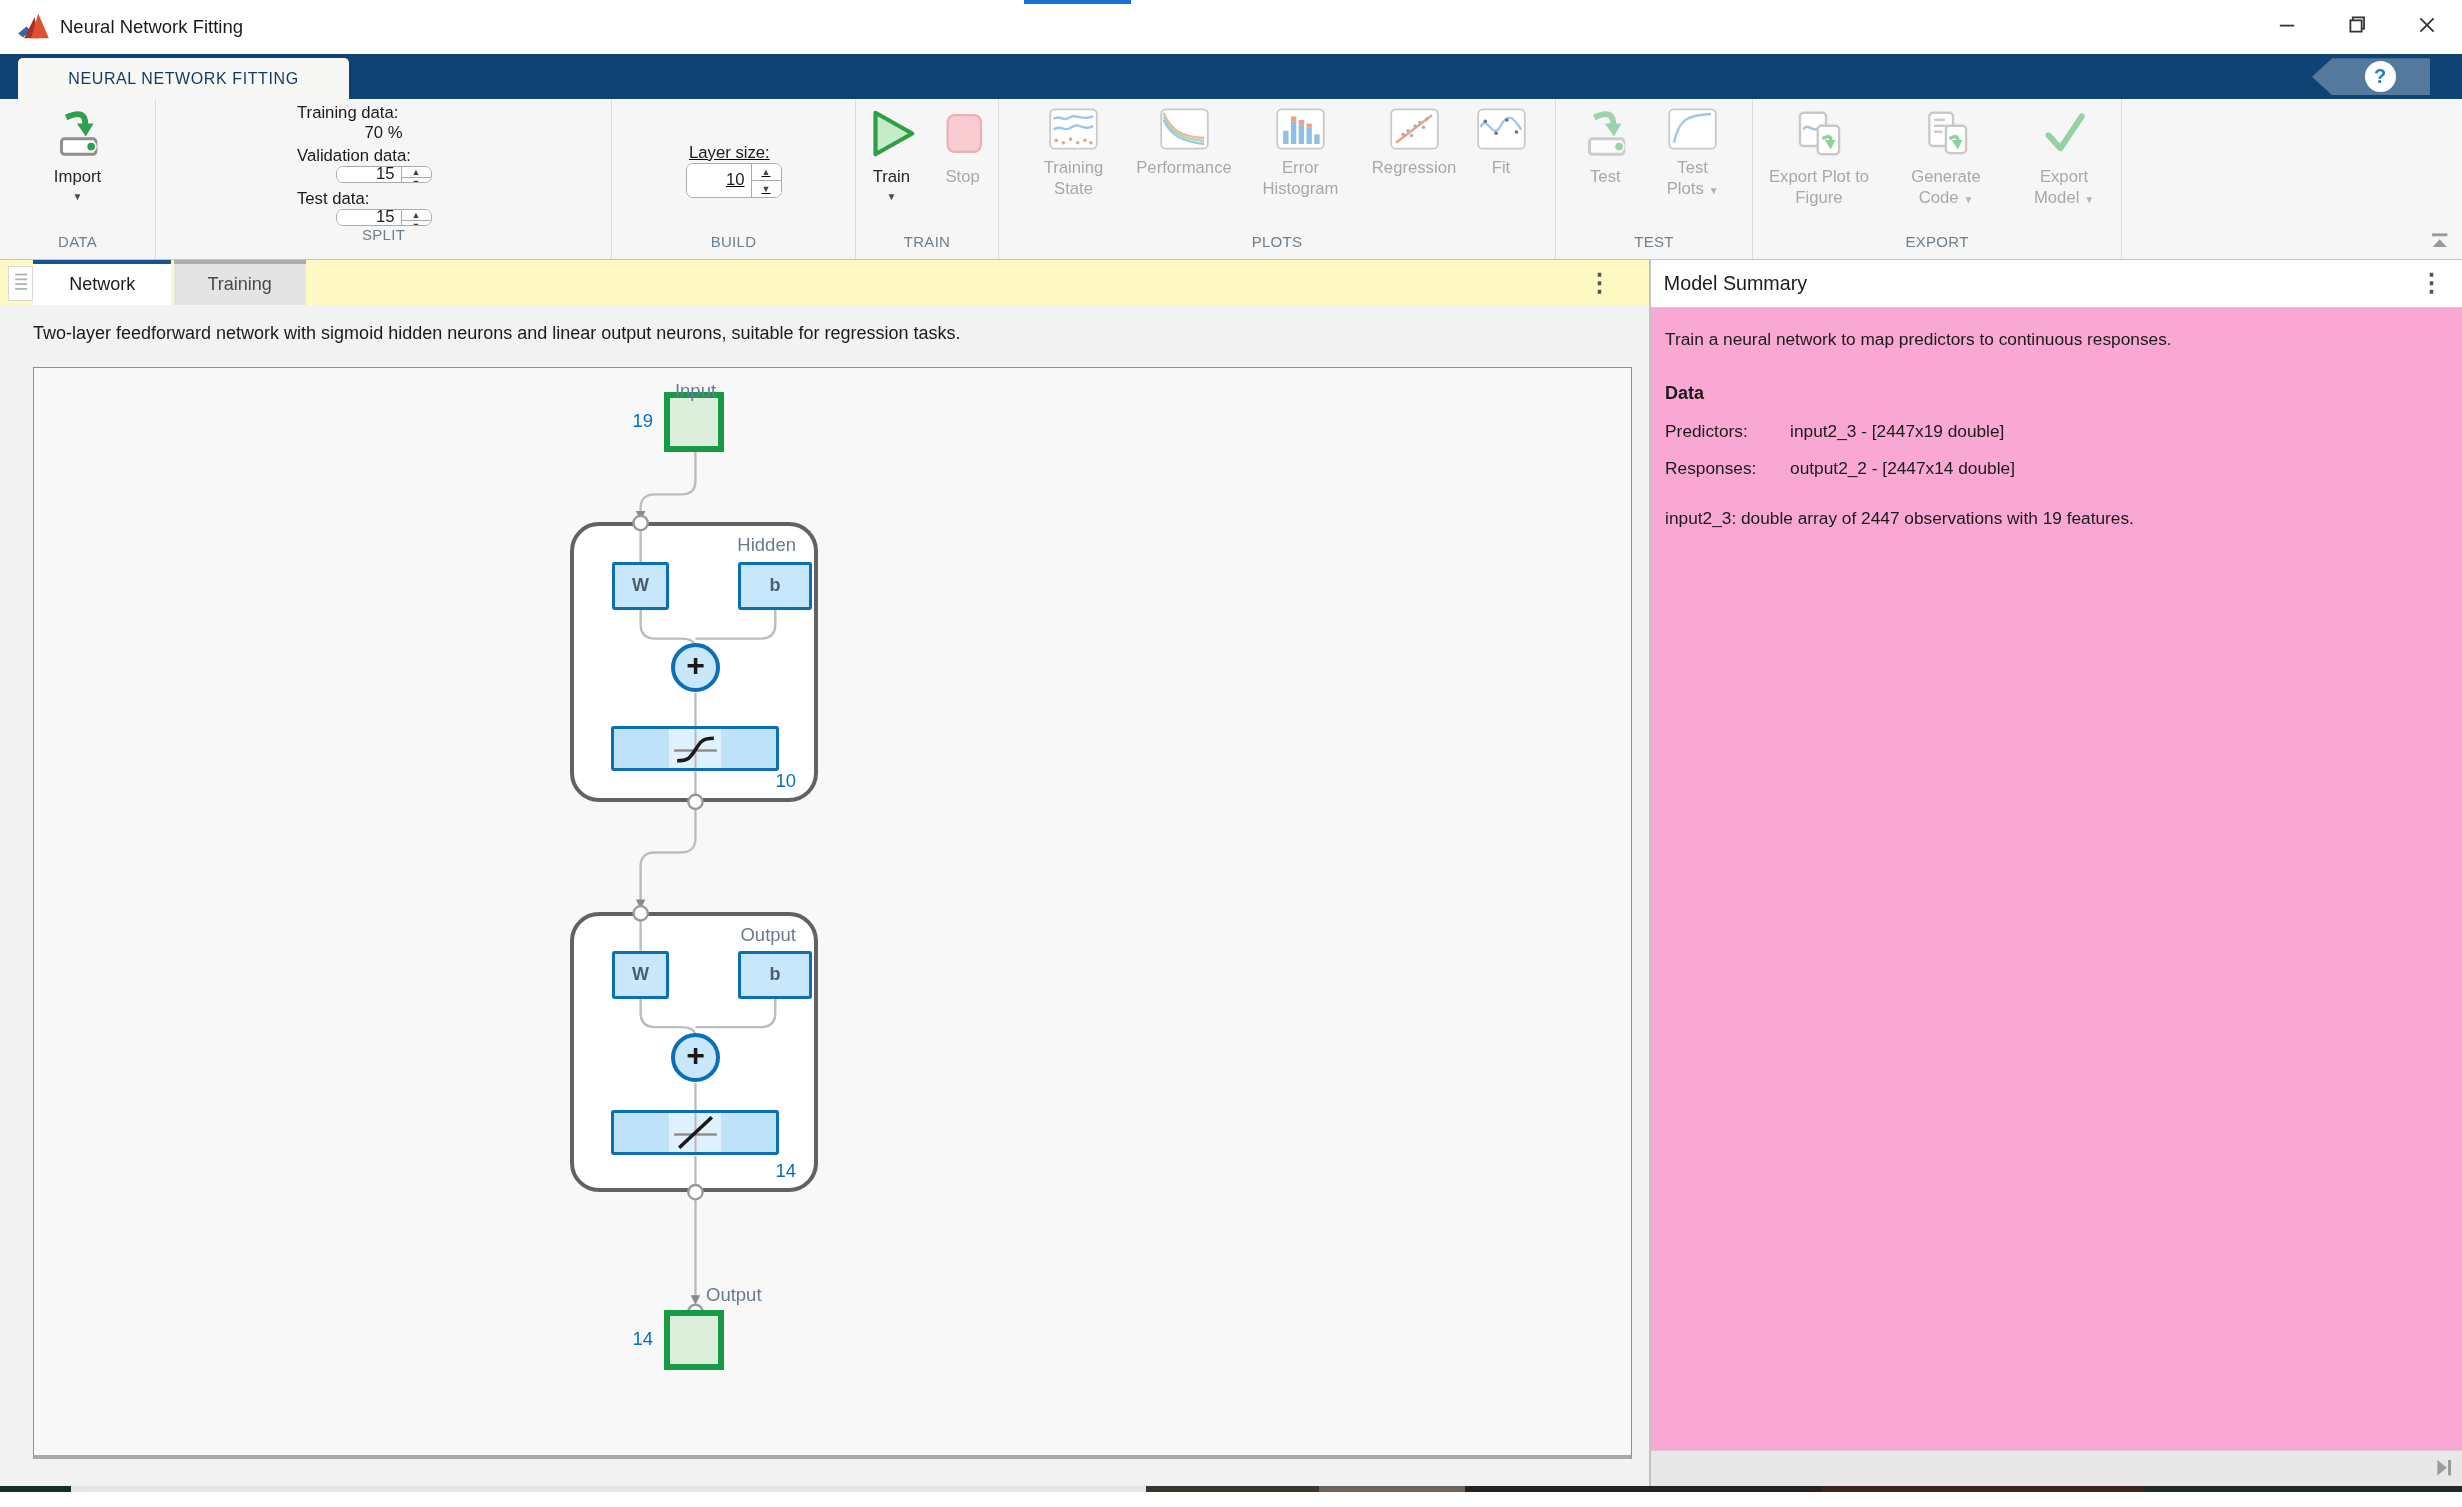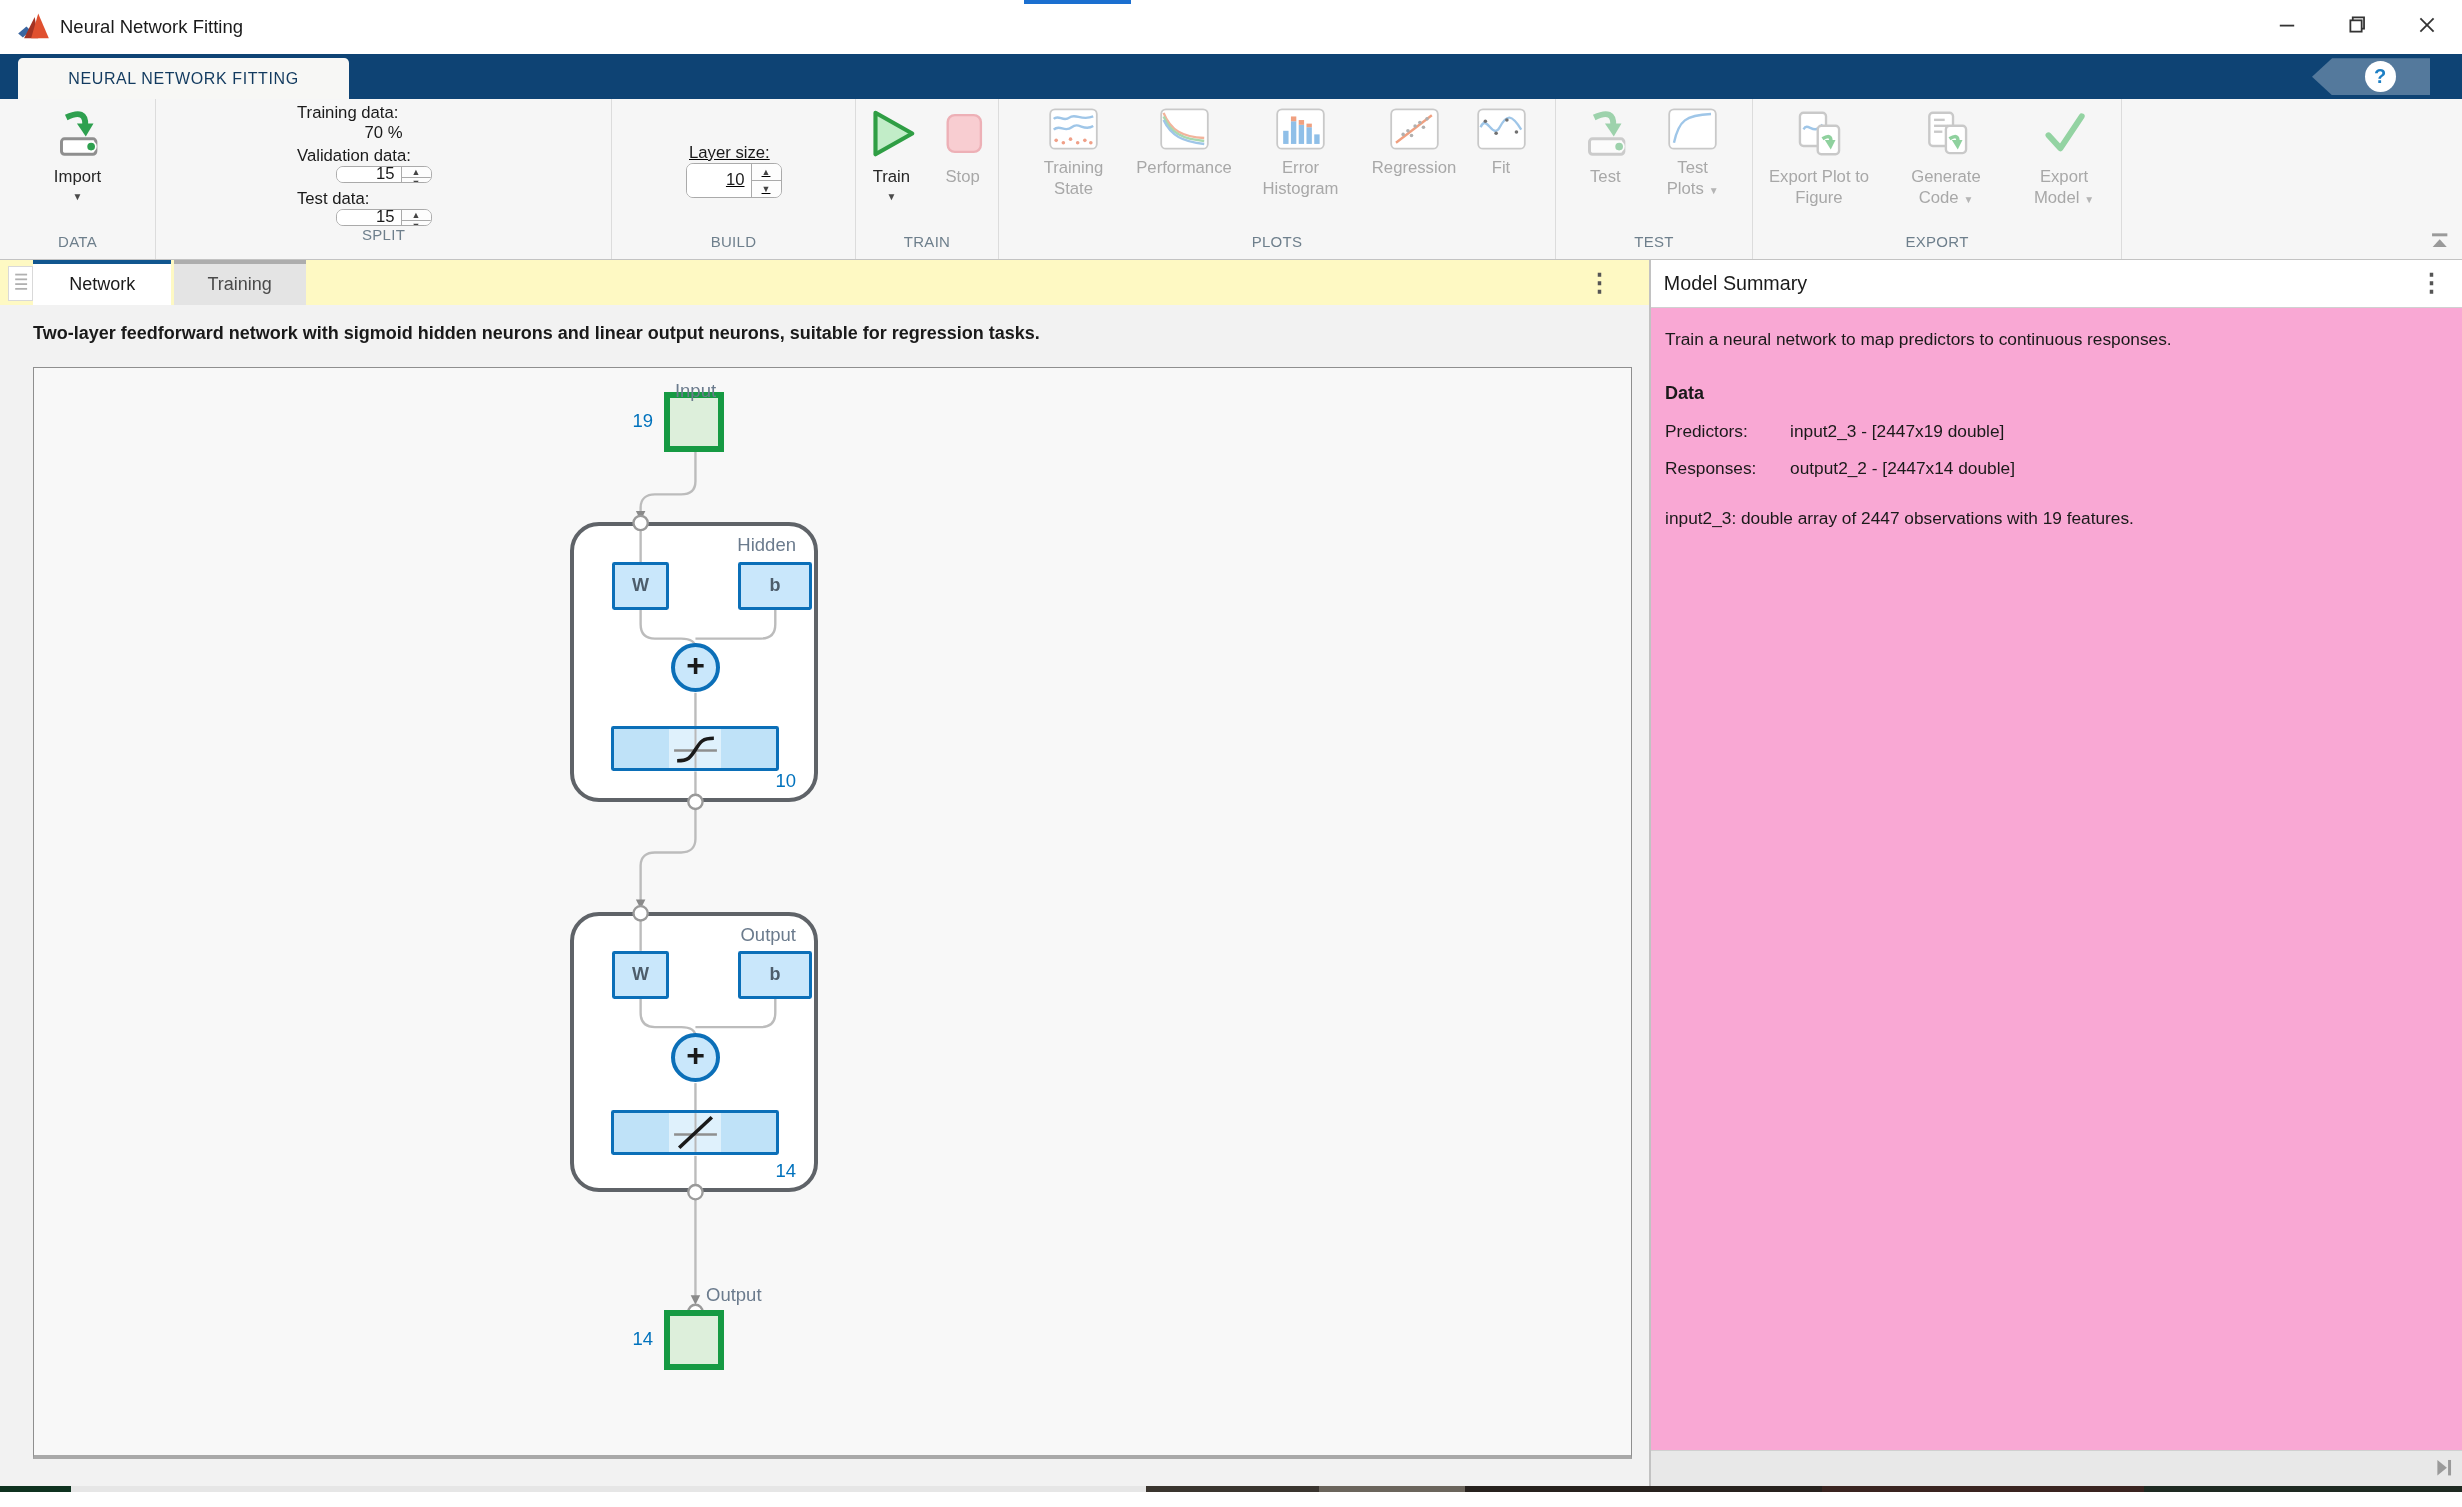--- a/index.html
+++ b/index.html
@@ -50,21 +50,21 @@
   .v-divider { width:1.8px; background:#c2c2c2; }
   .right-panel { flex:1; display:flex; flex-direction:column; background:#f9a8d4; }
 
   .tabstrip { height:45px; display:flex; align-items:stretch; position:relative; background:#fef9c3; }
   .grip { margin:6px 0 0 8.3px; width:25px; height:35px; background:#ffffff; border:0.6px solid #d9d9d9; display:flex; align-items:center; justify-content:center; }
   .tab { width:138px; display:flex; align-items:center; justify-content:center; font-size:18px; }
   .tab.active { background:#ffffff; border-top:4.2px solid #11568f; color:#1a1a1a; }
   .tab.inactive { background:#e4e4e4; border-top:4.2px solid #adadad; color:#4a4a4a; margin-left:2.4px; width:132px; }
   .strip-kebab { position:absolute; right:37px; top:8.3px; font-size:25px; color:#555555; font-weight:bold; }
 
-  .desc { margin:18px 0 0 33px; font-size:18px; color:#1a1a1a;font-weight:bold; }
+  .desc { margin:18px 0 0 33px; font-size:18px; color:#1a1a1a; }
 
   .canvas { position:relative; margin:22.6px 0 0 33px; width:1599px; height:1092px; background:#f8f8f8; border:1.2px solid #8f8f8f; border-bottom:4.2px solid #a9a9a9; }
   .layer-block { position:absolute; width:248px; height:280px; background:#ffffff; border:4.2px solid #5f6368; border-radius:29px; z-index:1; }
   .blk-label { position:absolute; top:8.3px; right:18px; font-size:18.5px; color:#6b7b8d; }
   .blk-size { position:absolute; bottom:6px; right:18px; font-size:18.5px; color:#0072bd; }
   .conn-svg { position:absolute; left:0; top:0; z-index:2; pointer-events:none; }
   .node { position:absolute; width:60px; height:60px; background:#ddefdb; border:6.6px solid #169a43; z-index:3; }
   .wb-box { position:absolute; background:#c9e7fb; border:3.6px solid #0b6fb8; border-radius:2.4px; display:flex; align-items:center; justify-content:center; font-size:18px; font-weight:bold; color:#4d5d6b; z-index:3; }
   .plus-circle { position:absolute; width:49px; height:49px; background:#c9e7fb; border:4.2px solid #0b6fb8; border-radius:50%; display:flex; align-items:center; justify-content:center; font-size:32px; font-weight:bold; color:#1a1a1a; z-index:3; padding-bottom:3.6px; }
   .act-rect { position:absolute; width:168px; height:45px; background:#bfe2f8; border:3.6px solid #0b6fb8; border-radius:2.4px; display:flex; align-items:center; justify-content:center; z-index:3; }

